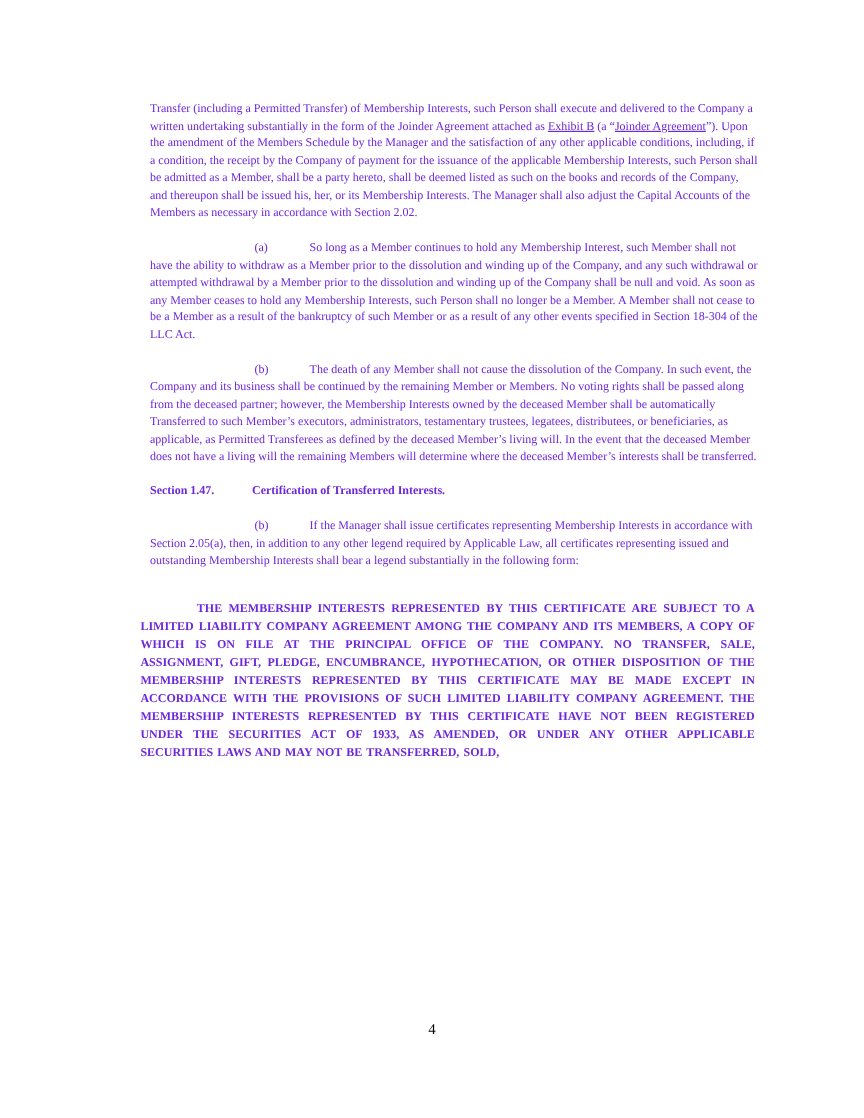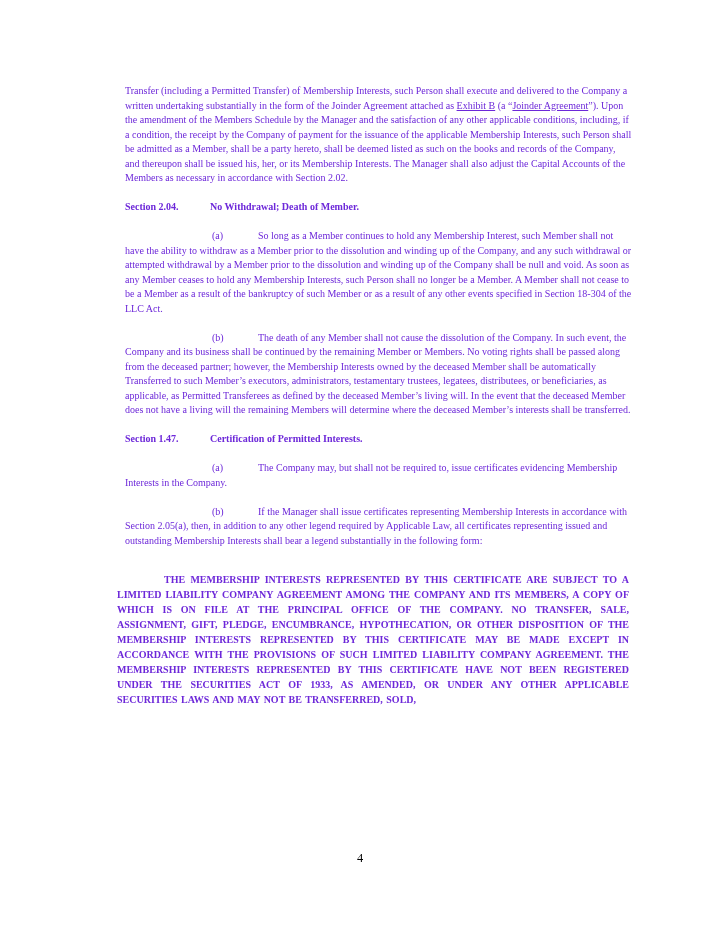--- a/index.html
+++ b/index.html
@@ -85,39 +85,33 @@
 
 <div class="page">
 
 
   <div class="content">
 
     <p>
       <span>Transfer (including a Permitted Transfer) of Membership Interests, such Person shall execute and delivered to the Company a written undertaking substantially in the form of the Joinder Agreement attached as </span><span class="u">Exhibit B</span><span> (a “</span><span class="u">Joinder Agreement</span><span>”). Upon the amendment of the Members Schedule by the Manager and the satisfaction of any other applicable conditions, including, if a condition, the receipt by the Company of payment for the issuance of the applicable Membership Interests, such Person shall be admitted as a Member, shall be a party hereto, shall be deemed listed as such on the books and records of the Company, and thereupon shall be issued his, her, or its Membership Interests. The Manager shall also adjust the Capital Accounts of the Members as necessary in accordance with Section 2.02.</span>
     </p>
 
-    <p class="heading">
-      <span class="sec-num">Section 2.04.</span><span class="sec-title">No Withdrawal; Death of Member.</span>
-    </p>
 
     <p>
       <span class="plabel">(a)</span><span>So long as a Member continues to hold any Membership Interest, such Member shall not have the ability to withdraw as a Member prior to the dissolution and winding up of the Company, and any such withdrawal or attempted withdrawal by a Member prior to the dissolution and winding up of the Company shall be null and void. As soon as any Member ceases to hold any Membership Interests, such Person shall no longer be a Member. A Member shall not cease to be a Member as a result of the bankruptcy of such Member or as a result of any other events specified in Section 18-304 of the LLC Act.</span>
     </p>
 
     <p>
       <span class="plabel">(b)</span><span>The death of any Member shall not cause the dissolution of the Company. In such event, the Company and its business shall be continued by the remaining Member or Members. No voting rights shall be passed along from the deceased partner; however, the Membership Interests owned by the deceased Member shall be automatically Transferred to such Member’s executors, administrators, testamentary trustees, legatees, distributees, or beneficiaries, as applicable, as Permitted Transferees as defined by the deceased Member’s living will. In the event that the deceased Member does not have a living will the remaining Members will determine where the deceased Member’s interests shall be transferred.</span>
     </p>
 
     <p class="heading">
-      <span class="sec-num">Section 1.47.</span><span class="sec-title">Certification of Permitted Interests.</span>
+      <span class="sec-num">Section 1.47.</span><span class="sec-title">Certification of Transferred Interests.</span>
     </p>
 
-    <p>
-      <span class="plabel">(a)</span><span>The Company may, but shall not be required to, issue certificates evidencing Membership Interests in the Company.</span>
-    </p>
 
     <p>
       <span class="plabel">(b)</span><span>If the Manager shall issue certificates representing Membership Interests in accordance with Section 2.05(a), then, in addition to any other legend required by Applicable Law, all certificates representing issued and outstanding Membership Interests shall bear a legend substantially in the following form:</span>
     </p>
 
     <p class="legend">THE MEMBERSHIP INTERESTS REPRESENTED BY THIS CERTIFICATE ARE SUBJECT TO A LIMITED LIABILITY COMPANY AGREEMENT AMONG THE COMPANY AND ITS MEMBERS, A COPY OF WHICH IS ON FILE AT THE PRINCIPAL OFFICE OF THE COMPANY. NO TRANSFER, SALE, ASSIGNMENT, GIFT, PLEDGE, ENCUMBRANCE, HYPOTHECATION, OR OTHER DISPOSITION OF THE MEMBERSHIP INTERESTS REPRESENTED BY THIS CERTIFICATE MAY BE MADE EXCEPT IN ACCORDANCE WITH THE PROVISIONS OF SUCH LIMITED LIABILITY COMPANY AGREEMENT. THE MEMBERSHIP INTERESTS REPRESENTED BY THIS CERTIFICATE HAVE NOT BEEN REGISTERED UNDER THE SECURITIES ACT OF 1933, AS AMENDED, OR UNDER ANY OTHER APPLICABLE SECURITIES LAWS AND MAY NOT BE TRANSFERRED, SOLD,</p>
 
   </div>
 
   <div class="page-number">4</div>

